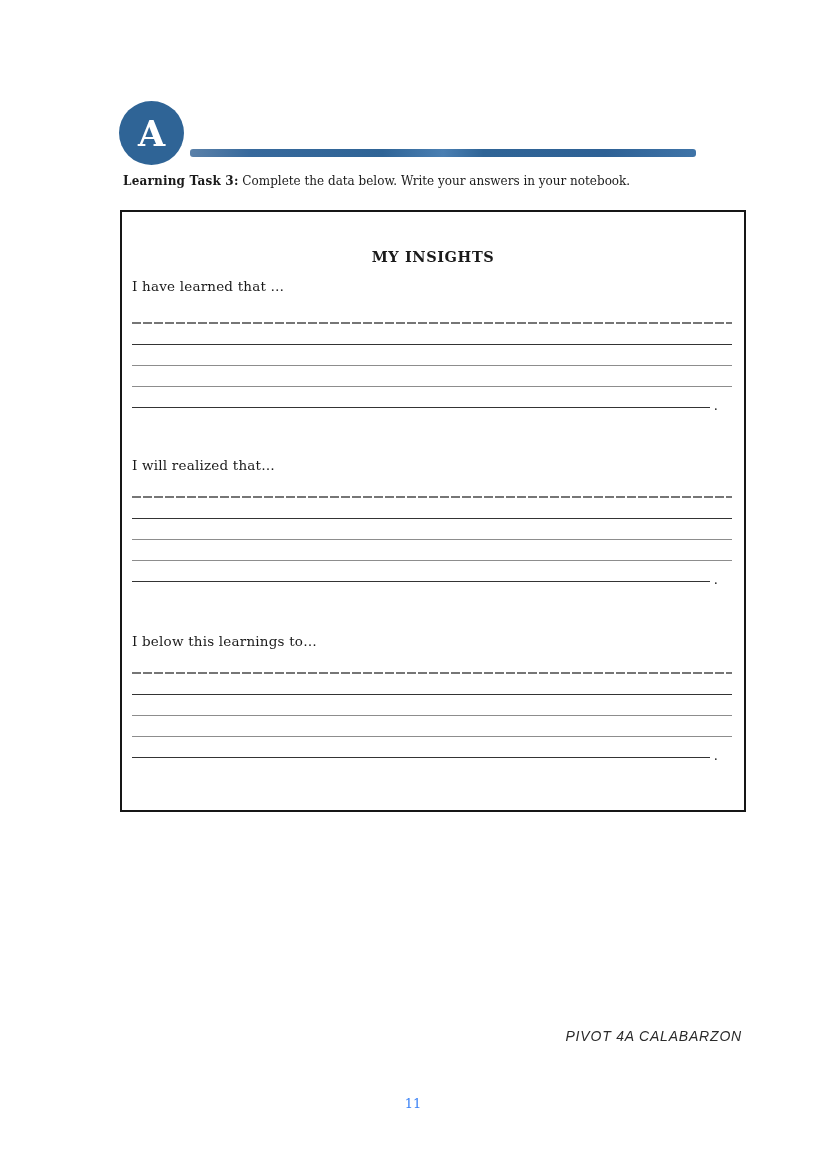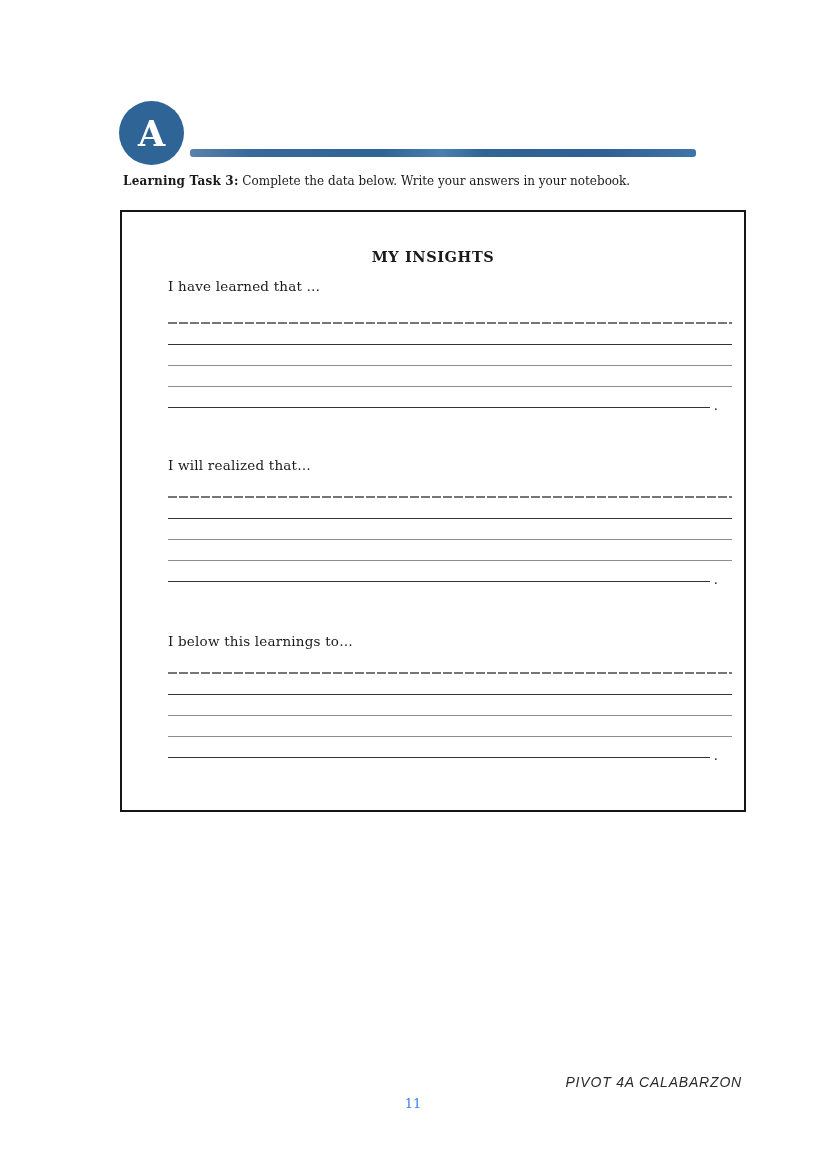--- a/index.html
+++ b/index.html
@@ -71,21 +71,21 @@
   .box-title {
     position: absolute;
     top: 36px;
     left: 0;
     right: 0;
     text-align: center;
     font-weight: bold;
     font-size: 14.5px;
     letter-spacing: 0.6px;
   }
-  .section { position: absolute; left: 10px; right: 12px; margin-left: 36px; }
+  .section { position: absolute; left: 10px; right: 12px; }
   .section .prompt {
     font-size: 13.5px;
     letter-spacing: 0.2px;
   }
   .lines { position: absolute; left: 0; right: 0; }
   .row { position: relative; height: 21px; }
   .row .line {
     position: absolute;
     left: 0; right: 0; bottom: 0;
     border-top: 1.6px solid #8d8d8d;
@@ -106,21 +106,21 @@
   }
 
   
   .section-1 { top: 66px; }  .section-1 .lines { top: 25px; }
   .section-2 { top: 245px; } .section-2 .lines { top: 20px; }
   .section-3 { top: 421px; } .section-3 .lines { top: 20px; }
 
   
   .footer-credit {
     position: absolute;
-    top: 1074px;
+    top: 1028px;
     right: 84px;
     font-family: "Liberation Sans", sans-serif;
     font-style: italic;
     font-size: 14px;
     letter-spacing: 0.8px;
     color: #2a2a2a;
   }
   .page-number {
     position: absolute;
     top: 1096px;

